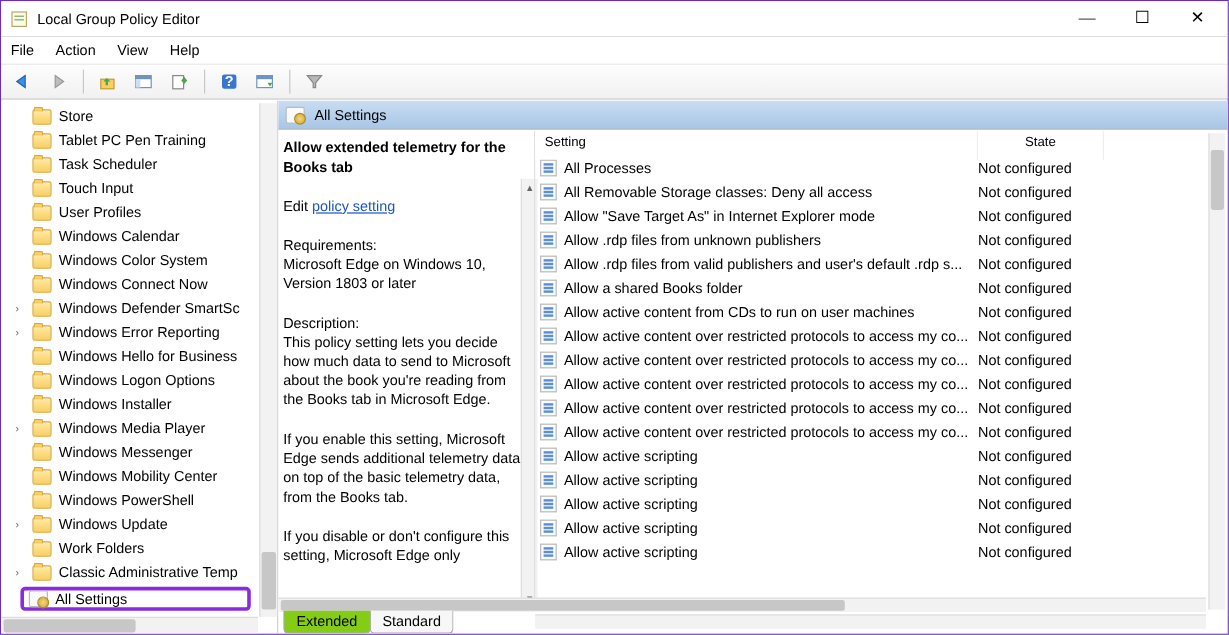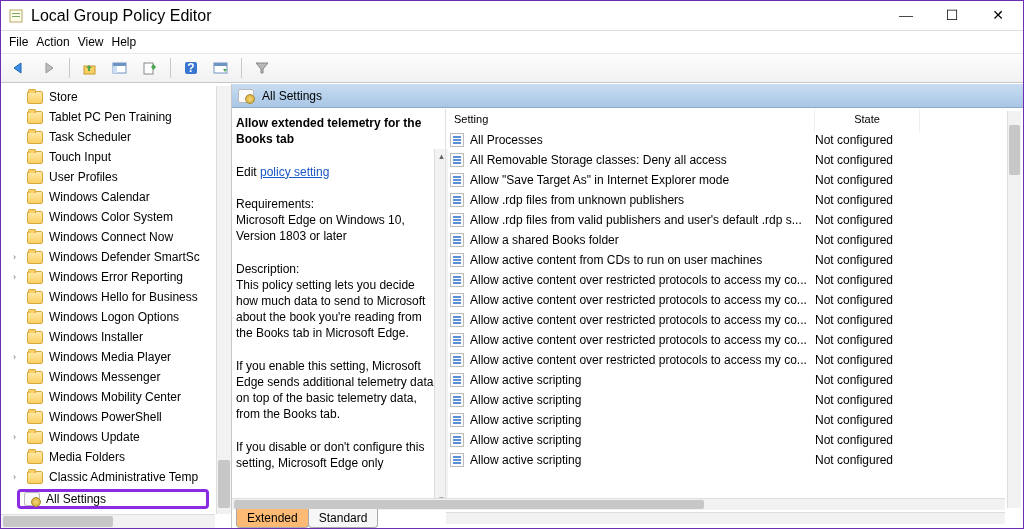--- a/index.html
+++ b/index.html
@@ -1,22 +1,22 @@
 <!DOCTYPE html>
 <html><head>
 <meta charset="utf-8">
 <style>
 *{margin:0;padding:0;box-sizing:border-box;font-family:"Segoe UI",Tahoma,sans-serif;font-size:12px;-webkit-font-smoothing:antialiased}
 body{width:1024px;height:529px;background:#fff;border:1px solid #6b2fb3;position:relative;overflow:hidden}
 .titlebar{height:30px;display:flex;align-items:center;padding:0 2px;border-bottom:1px solid #ddd;background:#fff}
 .titlebar .app-icon{width:16px;height:16px;margin:0 6px}
-.titlebar .title{flex:1;font-size:16px}
+.titlebar .title{flex:1;font-size:12px}
 .titlebar .win-btns{display:flex}
 .win-btn{width:46px;height:28px;text-align:center;line-height:28px;font-size:14px;font-family:Segoe MDL2 Assets,Segoe UI Symbol}
-.menubar{height:22px;display:flex;align-items:center;padding:0 6px;gap:4px;background:#fff}
+.menubar{height:22px;display:flex;align-items:center;padding:0 6px;gap:14px;background:#fff}
 .menubar span{font-size:12px;padding:2px 2px}
 .toolbar{height:30px;display:flex;align-items:center;gap:6px;padding:0 6px;border-top:1px solid #e8e8e8;border-bottom:1px solid #c8c8c8;background:linear-gradient(#fdfdfd,#f1f1f1)}
 .tbtn{width:24px;height:24px;display:flex;align-items:center;justify-content:center}
 .sep{width:1px;height:20px;background:#c8c8c8;margin:0 2px}
 .client{position:absolute;top:83px;bottom:0;left:0;right:0;display:flex}
 .leftpane{width:231px;height:100%;border-right:1px solid #c8c8c8;position:relative;background:#fff}
 .tree{position:absolute;top:3px;left:0;right:16px;bottom:14px;overflow:hidden}
 .tree-row{height:20px;display:flex;align-items:center;white-space:nowrap;padding-left:12px}
 .tree-row .exp{width:14px;color:#6a6a6a;font-size:9px}
 .tree-row .lbl{font-size:12px}
@@ -48,21 +48,21 @@
 .li-row{height:20px;display:flex;align-items:flex-start;font-size:12px}
 .li-row .sic{width:14px;height:14px;margin:0 6px 0 4px;background:#fafafa;border:1px solid #bbb;position:relative;flex-shrink:0}
 .li-row .sic:before{content:"";position:absolute;top:2px;left:2px;right:2px;height:1.5px;background:#5a8fd6;box-shadow:0 3px 0 #5a8fd6,0 6px 0 #5a8fd6}
 .li-row .stx{flex:0 0 345px;white-space:nowrap;overflow:hidden;text-overflow:ellipsis}
 .li-row .sta{flex:0 0 110px;white-space:nowrap}
 .list-scroll-v{position:absolute;top:2px;right:2px;width:14px;bottom:2px;background:#f2f2f2;border-left:1px solid #ddd}
 .list-scroll-v .thumb{position:absolute;left:1px;right:1px;top:14px;height:50px;background:#c7c7c7;border-radius:2px}
 .list-scroll-h{position:absolute;left:4px;right:4px;bottom:0;height:12px;background:#f2f2f2;border-top:1px solid #ddd}
 .tabs{position:absolute;left:0;right:0;bottom:0;height:18px;display:flex;align-items:flex-end;padding-left:4px;font-size:11px}
 .tabs .tab{padding:2px 10px;border:1px solid #aaa;border-top:none;border-radius:0 0 4px 4px;background:#f7f7f7;margin-right:-1px;position:relative}
-.tabs .tab.active{background:#fdba74;z-index:1}
+.tabs .tab.active{background:#84cc16;z-index:1}
 svg{display:block}
 </style>
 </head>
 <body>
 
 <div class="titlebar">
   <span class="app-icon">
     <svg width="16" height="16">
         <rect x="1" y="2" width="12" height="12" fill="#fdfce7" stroke="#b8a96a"></rect>
         <rect x="3" y="5" width="8" height="1" fill="#7a6"></rect>
@@ -226,21 +226,21 @@
           <span class="lbl">Windows PowerShell</span>
         </div>
         <div class="tree-row">
           <span class="exp">›</span>
           <span class="folder-ic"></span>
           <span class="lbl">Windows Update</span>
         </div>
         <div class="tree-row">
           <span class="exp"></span>
           <span class="folder-ic"></span>
-          <span class="lbl">Media Folders</span>
+          <span class="lbl">Work Folders</span>
         </div>
         <div class="tree-row">
           <span class="exp">›</span>
           <span class="folder-ic"></span>
           <span class="lbl">Classic Administrative Temp</span>
         </div>
         <div class="tree-row selected-row selected-hl">
           <span class="settings-ic"></span>
           <span class="lbl">All Settings</span>
         </div>

